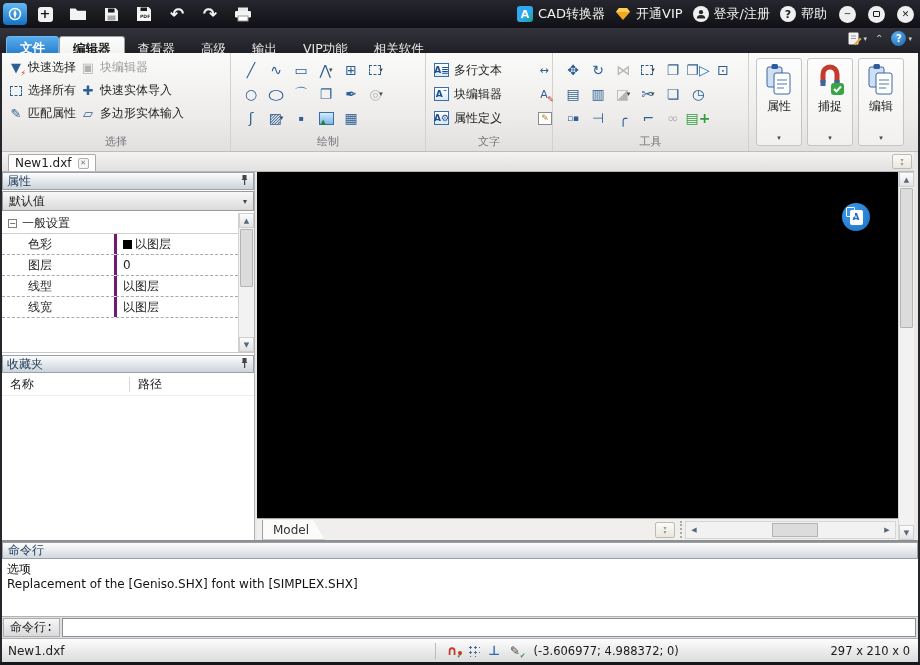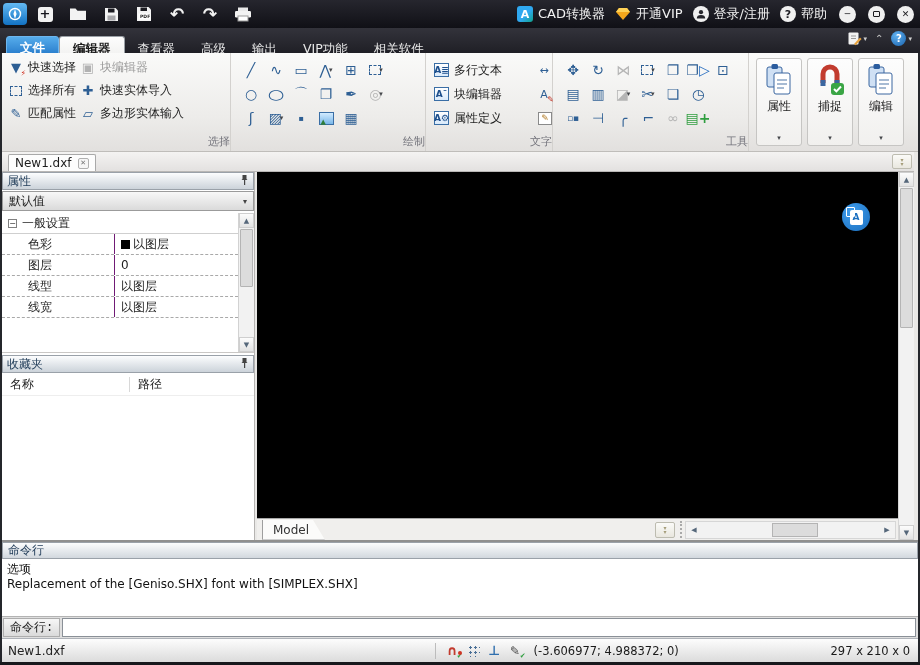--- a/index.html
+++ b/index.html
@@ -39,21 +39,21 @@
   .menuright { position:absolute; right:8px; top:3px; display:flex; align-items:center; gap:8px; }
   .dd { font-size:7px; color:#cfcfcf; }
   .chev { color:#b9b9b9; font-size:10px; font-weight:bold; }
   .helpq { width:15px; height:15px; border-radius:50%; background:radial-gradient(circle at 35% 30%,#5fb0ef,#1a63ad);
            color:#fff; font-size:10px; font-weight:bold; display:flex; align-items:center; justify-content:center; }
 
   
   .ribbon { position:absolute; left:2px; top:53px; width:916px; height:99px;
             background:linear-gradient(#fafaf9,#edecea 65%,#e2e0de); border-bottom:1px solid #bfbdba; }
   .rgroup { position:absolute; top:0; bottom:0; border-right:1px solid #d3d1ce; padding-top:5px; }
-  .rlabel { position:absolute; bottom:2px; left:0; right:0; text-align:right; font-size:11px; color:#73737b; }
+  .rlabel { position:absolute; bottom:2px; left:0; right:0; text-align:center; font-size:11px; color:#73737b; }
   .g-select { left:0; width:229px; }
   .g-draw   { left:229px; width:195px; }
   .g-text   { left:424px; width:127px; }
   .g-tools  { left:551px; width:196px; }
   .g-big    { left:747px; width:169px; border-right:none; }
   .selcols { display:flex; gap:4px; padding-left:6px; }
   .selcol { display:flex; flex-direction:column; gap:4px; }
   .sbtn { display:flex; align-items:center; gap:4px; height:19px; font-size:12px; color:#1d1d1d; cursor:default; white-space:nowrap; }
   .sbtn.disabled { color:#9a9a9a; }
   .icn { width:16px; height:16px; display:inline-flex; align-items:center; justify-content:center;
@@ -98,21 +98,21 @@
   .phead { position:absolute; left:0; width:100%; height:18px; background:linear-gradient(#fcfdfe,#ccd3da);
            border:1px solid #9aa1a9; display:flex; align-items:center; padding:0 4px; color:#25405c; font-size:12px; }
   .phead .pin { margin-left:auto; }
   .combo { position:absolute; left:0; top:19px; width:100%; height:20px; background:linear-gradient(#f8f8f8,#dadada);
            border:1px solid #9b9b9b; display:flex; align-items:center; padding:0 6px; font-size:12px; color:#222; }
   .combo .carr { margin-left:auto; font-size:8px; color:#444; }
   .pgrid { position:absolute; left:0; top:41px; width:100%; height:140px; background:#fff; border-bottom:1px solid #c9c7c5; }
   .prow { display:flex; height:21px; align-items:center; border-bottom:1px dashed #a9a9a9; margin-right:16px; font-size:12px; }
   .prow.section { border-bottom:1px solid #cfcfcf; }
   .plabel { width:112px; padding-left:26px; color:#1d1d1d; }
-  .pval { flex:1; border-left:1px solid #701a75; padding-left:6px; display:flex; align-items:center; gap:3px; height:100%; }
+  .pval { flex:1; border-left:3px solid #701a75; padding-left:6px; display:flex; align-items:center; gap:3px; height:100%; }
   .treebox { width:9px; height:9px; border:1px solid #808080; background:#fff; font-size:8px; line-height:7px;
              text-align:center; color:#333; margin:0 5px 0 6px; flex:none; }
   .swatch { width:9px; height:9px; background:#000; display:inline-block; }
   .pgsb { position:absolute; right:0; top:0; bottom:0; width:16px; background:#f2f2f2; border-left:1px solid #d2d2d2; }
   .sbarr { position:absolute; left:0; width:100%; height:15px; display:flex; align-items:center; justify-content:center;
            font-size:7px; color:#55677a; background:linear-gradient(#fcfcfc,#e3e3e3); border:1px solid #cfcfcf; }
   .sbthumb { position:absolute; left:1px; width:13px; background:#dcdcdc; border:1px solid #b4b4b4; border-radius:1px; }
   .favhead-top { top:183px; }
   .favcols { position:absolute; left:0; top:202px; width:100%; height:22px; background:#fff;
              display:flex; align-items:center; font-size:12px; color:#222; border-bottom:1px solid #eee; }

